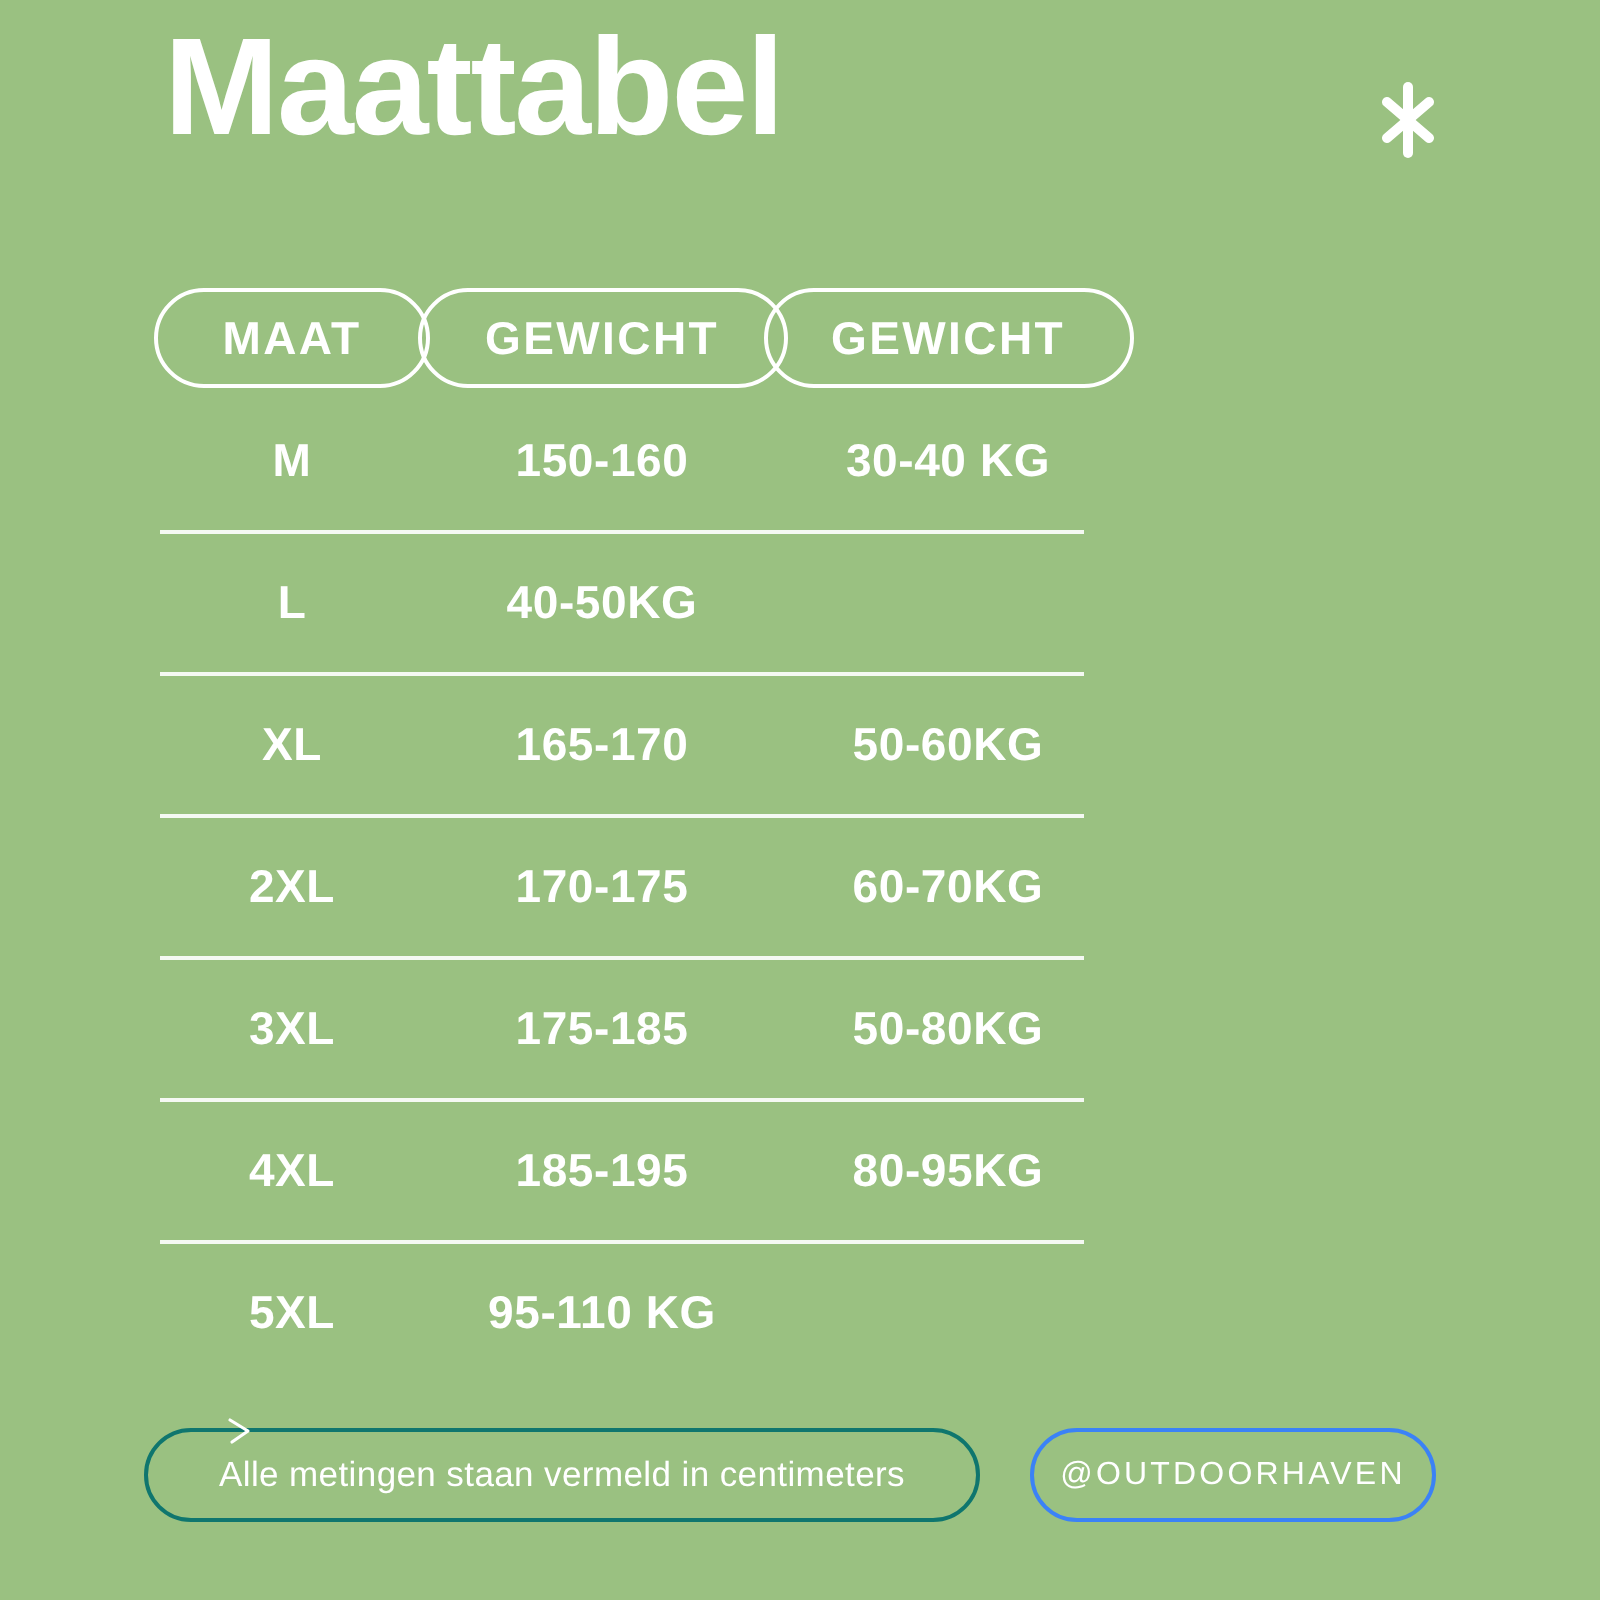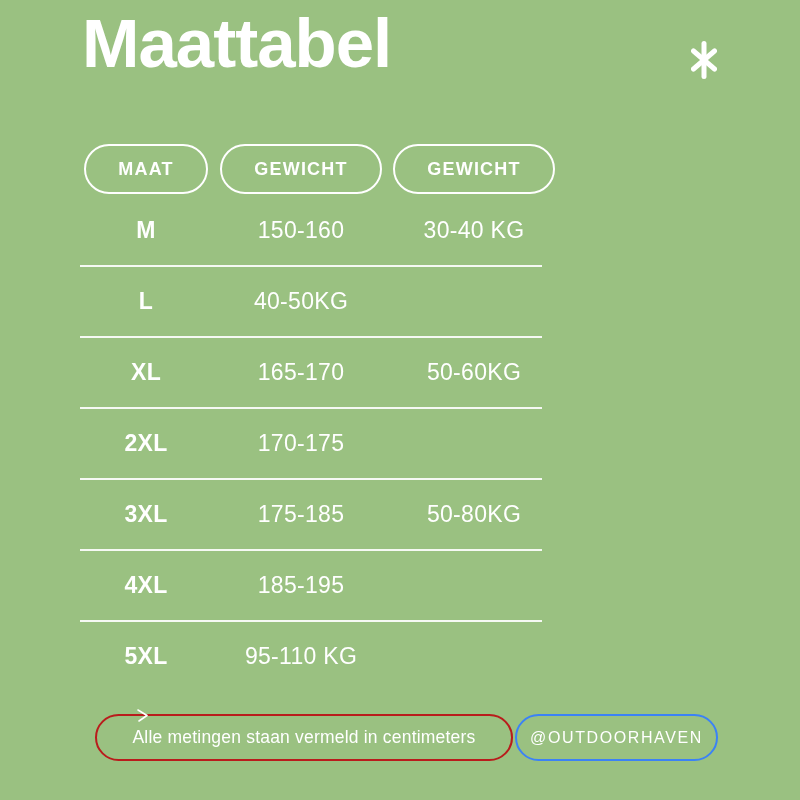--- a/index.html
+++ b/index.html
@@ -52,43 +52,43 @@
   .head-cell { display: flex; justify-content: center; }
   .pill {
     display: flex;
     align-items: center;
     justify-content: flex-start;
     height: 50px;
     padding: 0 32px;
     border: 2px solid #ffffff;
     border-radius: 27px;
     box-sizing: border-box;
-    font-size: 18px;
+    font-size: 23px;
     font-weight: bold;
     letter-spacing: 1.2px;
     white-space: nowrap;
   }
   .table-body { margin-top: 2px; }
   .body-row { height: 69px; }
-  .cell { text-align: center; font-size: 23px; letter-spacing: 0.3px; }
+  .cell { text-align: center; font-size: 23px; letter-spacing: 0.3px; font-weight: bold; }
   .cell.size-label { font-weight: bold; }
   .divider {
     width: 462px;
     height: 2px;
     background: rgba(255,255,255,0.9);
   }
 
   
   .footer-note {
     position: absolute;
-    left: 95px;
+    left: 72px;
     top: 714px;
     width: 418px;
     height: 47px;
-    border: 2px solid #b91c1c;
+    border: 2px solid #0f766e;
     border-radius: 26px;
     box-sizing: border-box;
     display: flex;
     align-items: center;
     justify-content: center;
     font-size: 17.5px;
     letter-spacing: 0.2px;
   }
   .note-arrow {
     position: absolute;
@@ -169,33 +169,35 @@
       <div class="body-row">
         <div class="cell size-label">XL</div>
         <div class="cell">165-170</div>
         <div class="cell">50-60KG</div>
       </div>
       <div class="divider"></div>
 
       <div class="body-row">
         <div class="cell size-label">2XL</div>
         <div class="cell">170-175</div>
+        <div class="cell">60-70KG</div>
       </div>
       <div class="divider"></div>
 
       <div class="body-row">
         <div class="cell size-label">3XL</div>
         <div class="cell">175-185</div>
         <div class="cell">50-80KG</div>
       </div>
       <div class="divider"></div>
 
       <div class="body-row">
         <div class="cell size-label">4XL</div>
         <div class="cell">185-195</div>
+        <div class="cell">80-95KG</div>
       </div>
       <div class="divider"></div>
 
       <div class="body-row">
         <div class="cell size-label">5XL</div>
         <div class="cell">95-110 KG</div>
       </div>
 
     </div>
   </div>

